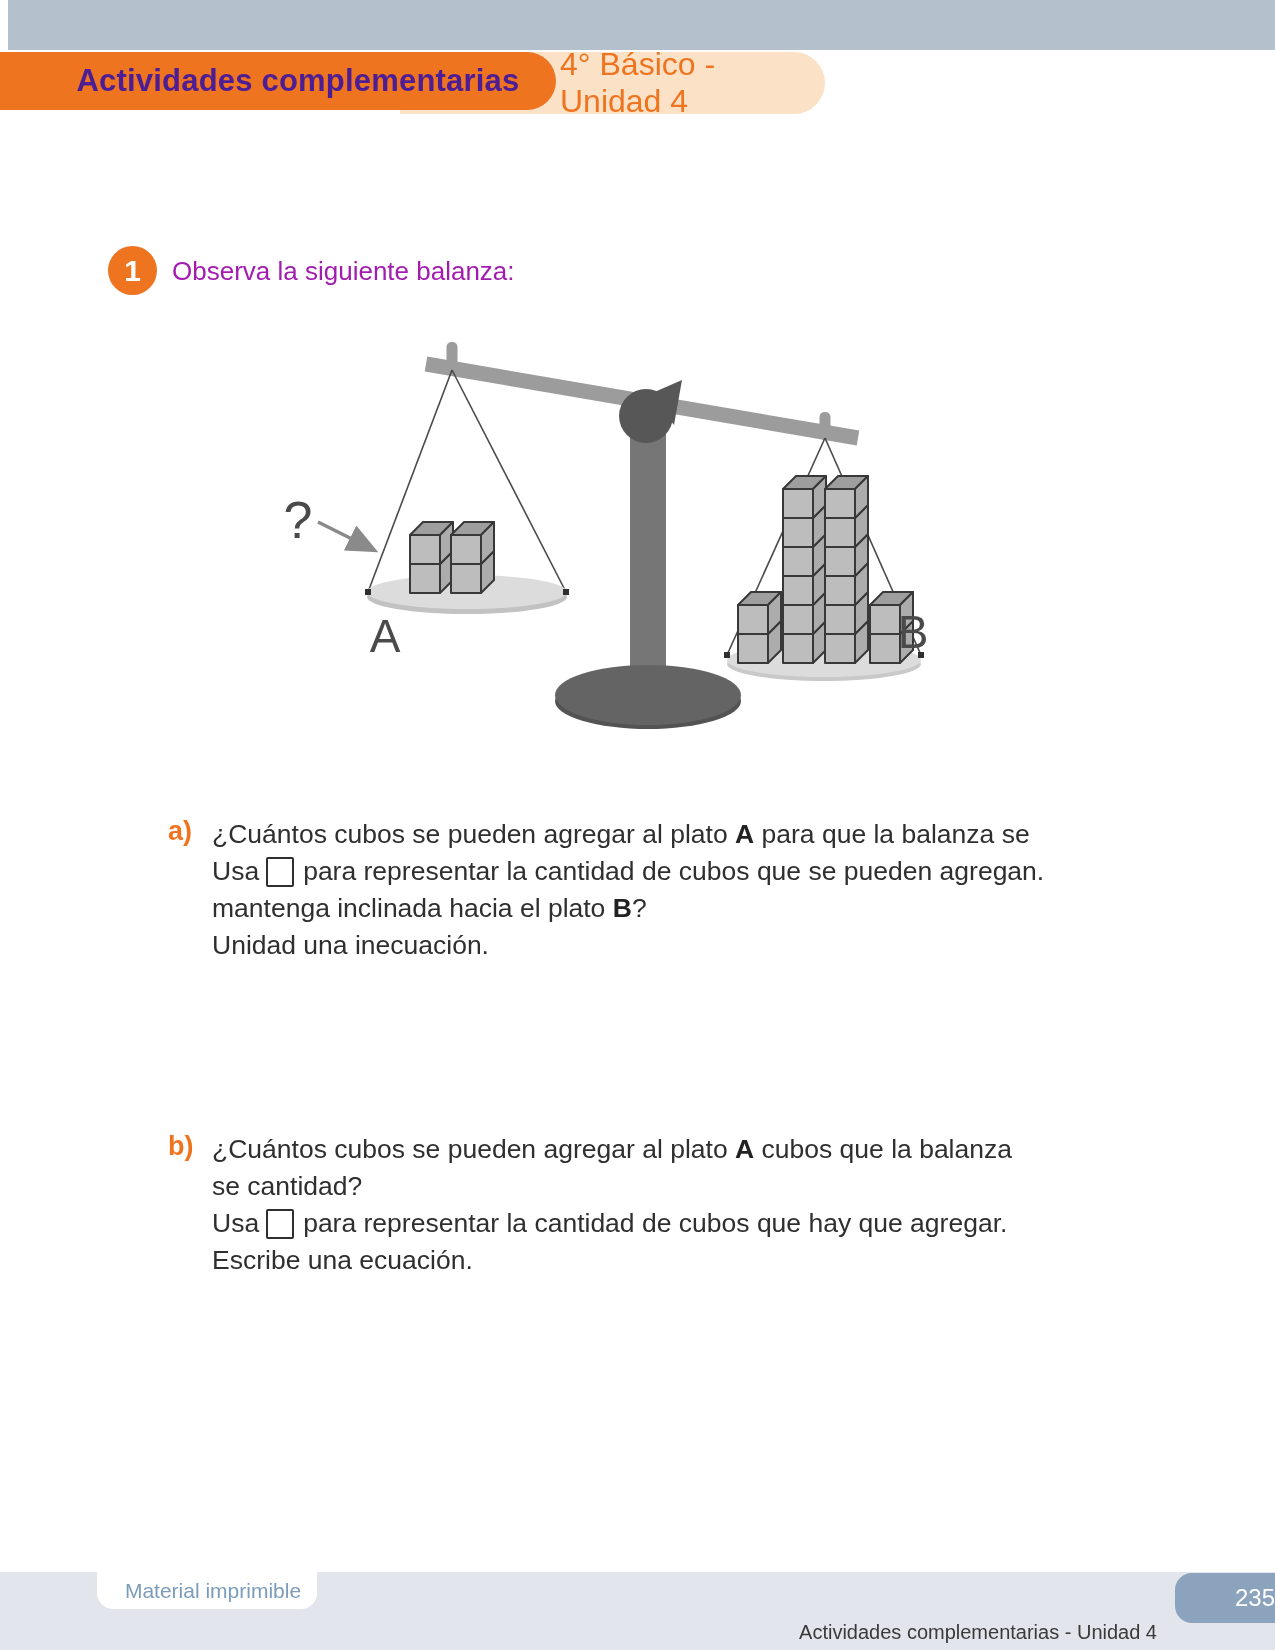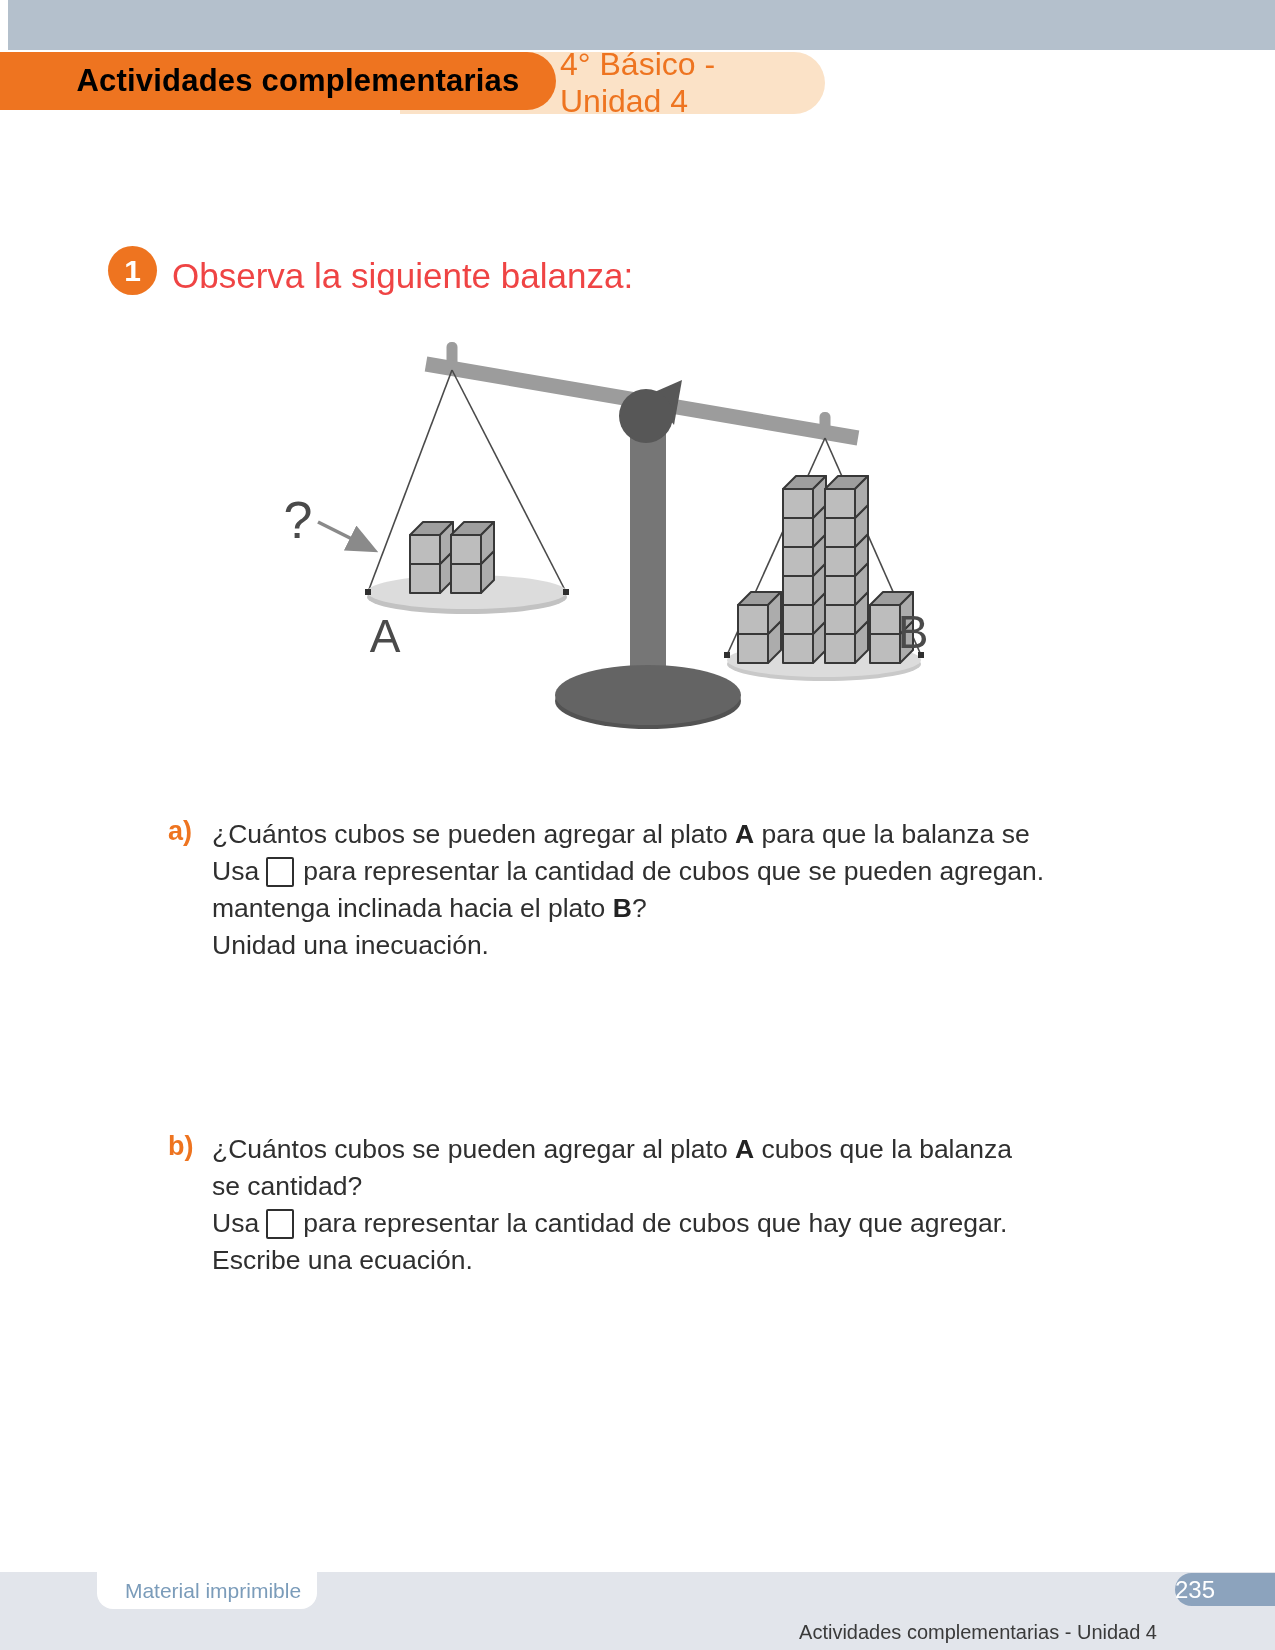--- a/index.html
+++ b/index.html
@@ -7,47 +7,47 @@
         font-family:"Liberation Sans",sans-serif;color:var(--text,#303030);}
   
   .topbar{position:absolute;left:8px;top:0;width:1267px;height:50px;background:var(--topbar-gray,#b4c0cc);}
   .peach-tab{position:absolute;left:400px;top:52px;width:425px;height:62px;background:var(--peach,#fbe2c7);
              border-radius:0 31px 31px 0;}
   .peach-tab span{position:absolute;left:160px;right:20px;top:0;height:62px;display:flex;align-items:center;
              justify-content:center;color:var(--orange,#ee7420);font-weight:400;font-size:32px;}
   .orange-banner{position:absolute;left:0;top:52px;width:556px;height:58px;background:var(--orange,#ee7420);
              border-radius:0 29px 29px 0;display:flex;align-items:center;justify-content:center;
              padding-left:40px;box-sizing:border-box;}
-  .orange-banner span{color:#000000;font-weight:700;font-size:31px;letter-spacing:0.2px;}
+  .orange-banner span{color:#4c1d95;font-weight:700;font-size:31px;letter-spacing:0.2px;}
   
   .title{position:absolute;left:0;top:162px;width:1245px;margin:0;text-align:center;
          font-size:38px;font-weight:700;color:var(--orange-title,#f4831d);}
   
   .ex-badge{position:absolute;left:108px;top:246px;width:49px;height:49px;border-radius:50%;
             background:var(--orange,#ee7420);display:flex;align-items:center;justify-content:center;}
   .ex-badge span{color:#fff;font-size:30px;font-weight:700;}
-  .ex-prompt{position:absolute;left:172px;top:256px;font-size:35px;color:#ef4444;}
+  .ex-prompt{position:absolute;left:172px;top:256px;font-size:26px;color:#a21caf;}
   
   .figure{position:absolute;left:250px;top:330px;}
   
   .q{position:absolute;left:168px;width:900px;}
   .q-label{position:absolute;left:0;top:0;color:var(--orange,#ee7420);font-weight:700;font-size:27px;}
   .q-text{position:absolute;left:44px;top:0;width:860px;font-size:26.5px;line-height:37px;color:#2f2f2f;}
   .q-line b{font-weight:700;color:#222;}
   .ans-box{display:inline-block;width:24px;height:26px;border:2.5px solid #2f2f2f;border-radius:2px;
            vertical-align:-7px;margin:0 9px 0 7px;}
   
   .footer-band{position:absolute;left:0;top:1572px;width:1275px;height:78px;background:var(--footer-band,#e2e5eb);}
   .footer-tab{position:absolute;left:97px;top:1572px;width:220px;height:37px;background:#ffffff;
               border-radius:0 0 16px 16px;display:flex;align-items:center;justify-content:center;}
   .footer-tab span{color:var(--footer-tab-text,#7b9cba);font-size:21px;margin-left:12px;}
   .footer-right{position:absolute;right:118px;top:1578px;font-size:20px;color:#3a3a3a;margin-top:43px;}
-  .footer-badge{position:absolute;left:1175px;top:1573px;width:100px;height:33px;
+  .footer-badge{position:absolute;left:1175px;top:1573px;width:100px;height:50px;
                 background:var(--footer-badge,#8ca3bd);border-radius:17px 0 0 17px;
-                display:flex;align-items:center;justify-content:flex-start;}
+                display:flex;align-items:center;justify-content:flex-end;}
   .footer-badge span{color:#fff;font-size:24px;}
 </style>
 </head>
 <body>
 
 <div class="page">
 
   <div class="topbar"></div>
 
   <div class="peach-tab">

